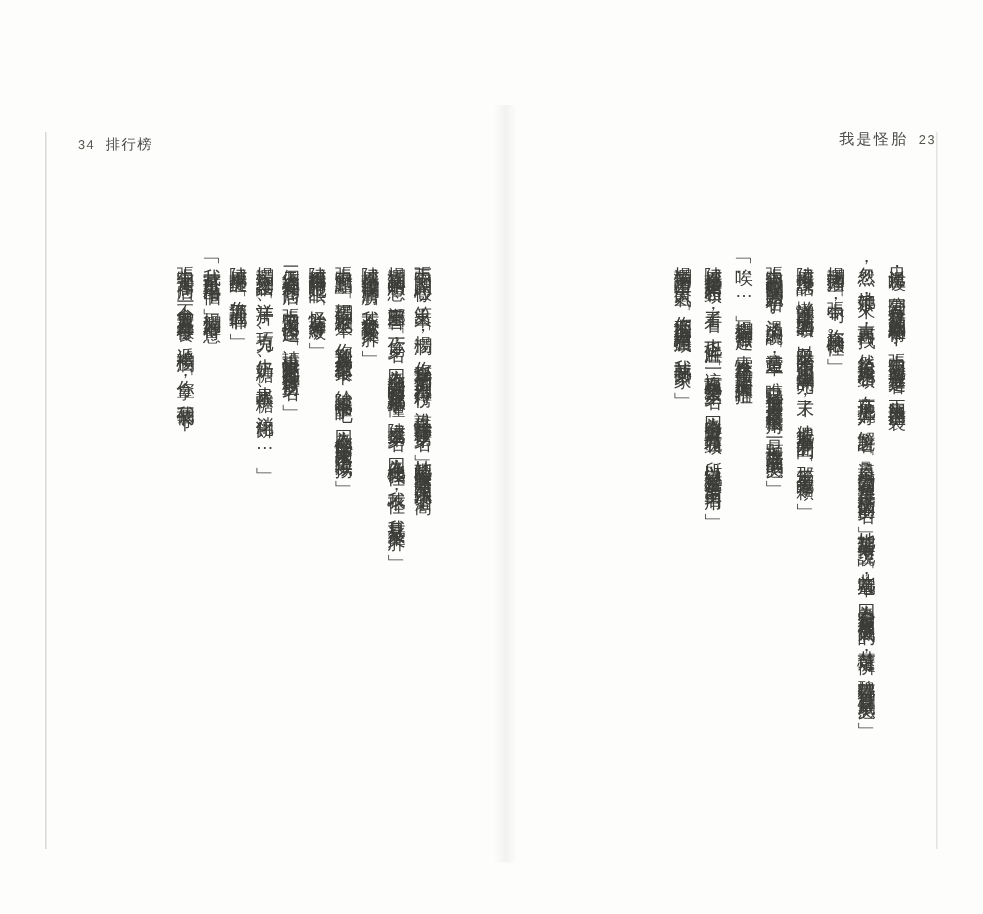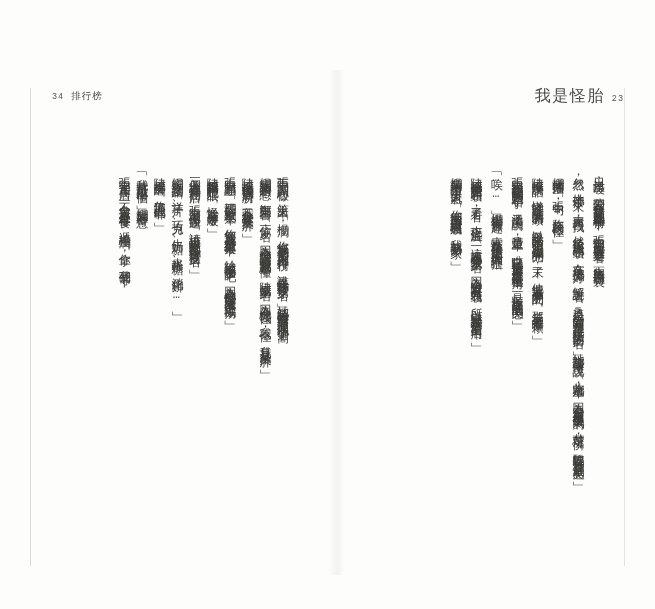--- a/index.html
+++ b/index.html
@@ -2,21 +2,21 @@
 <html><head>
 <meta charset="utf-8">
 <style>
   * { margin:0; padding:0; box-sizing:border-box; }
   html, body { background:#ffffff; }
 
   .spread {
     position:relative;
     width:655px; height:609px;
     background:#fdfdfc;
-    font-family:Liberation Mono, monospace;
+    font-family:Liberation Sans, sans-serif;
     overflow:hidden;
   }
 
   .page { position:absolute; top:0; height:100%; }
   .page-left  { left:0;    width:337px; }
   .page-right { left:337px; width:318px; }
 
   
   .gutter {
     position:absolute; left:329px; top:70px; width:16px; height:505px;
@@ -32,21 +32,21 @@
   .edge-line-right { left:624px; background:#e4e4e0; }
 
   
   .running-head {
     position:absolute; top:90px;
     font-size:9.5px; color:#4b4b48; letter-spacing:1px;
     white-space:nowrap;
   }
   .head-left  { left:52px; }
   .head-right { right:31px; top:86px; }
-  .head-title { font-size:16px; letter-spacing:1.5px; }
+  .head-title { font-size:10px; letter-spacing:1.5px; }
   .head-num   { font-size:8.5px; color:#55554f; }
   .head-gap   { display:inline-block; width:7px; }
 
   
   .body-vertical {
     position:absolute; top:144px; height:452px;
     writing-mode:vertical-rl;
     text-orientation:upright;
     font-size:12px;
     letter-spacing:1.6px;

